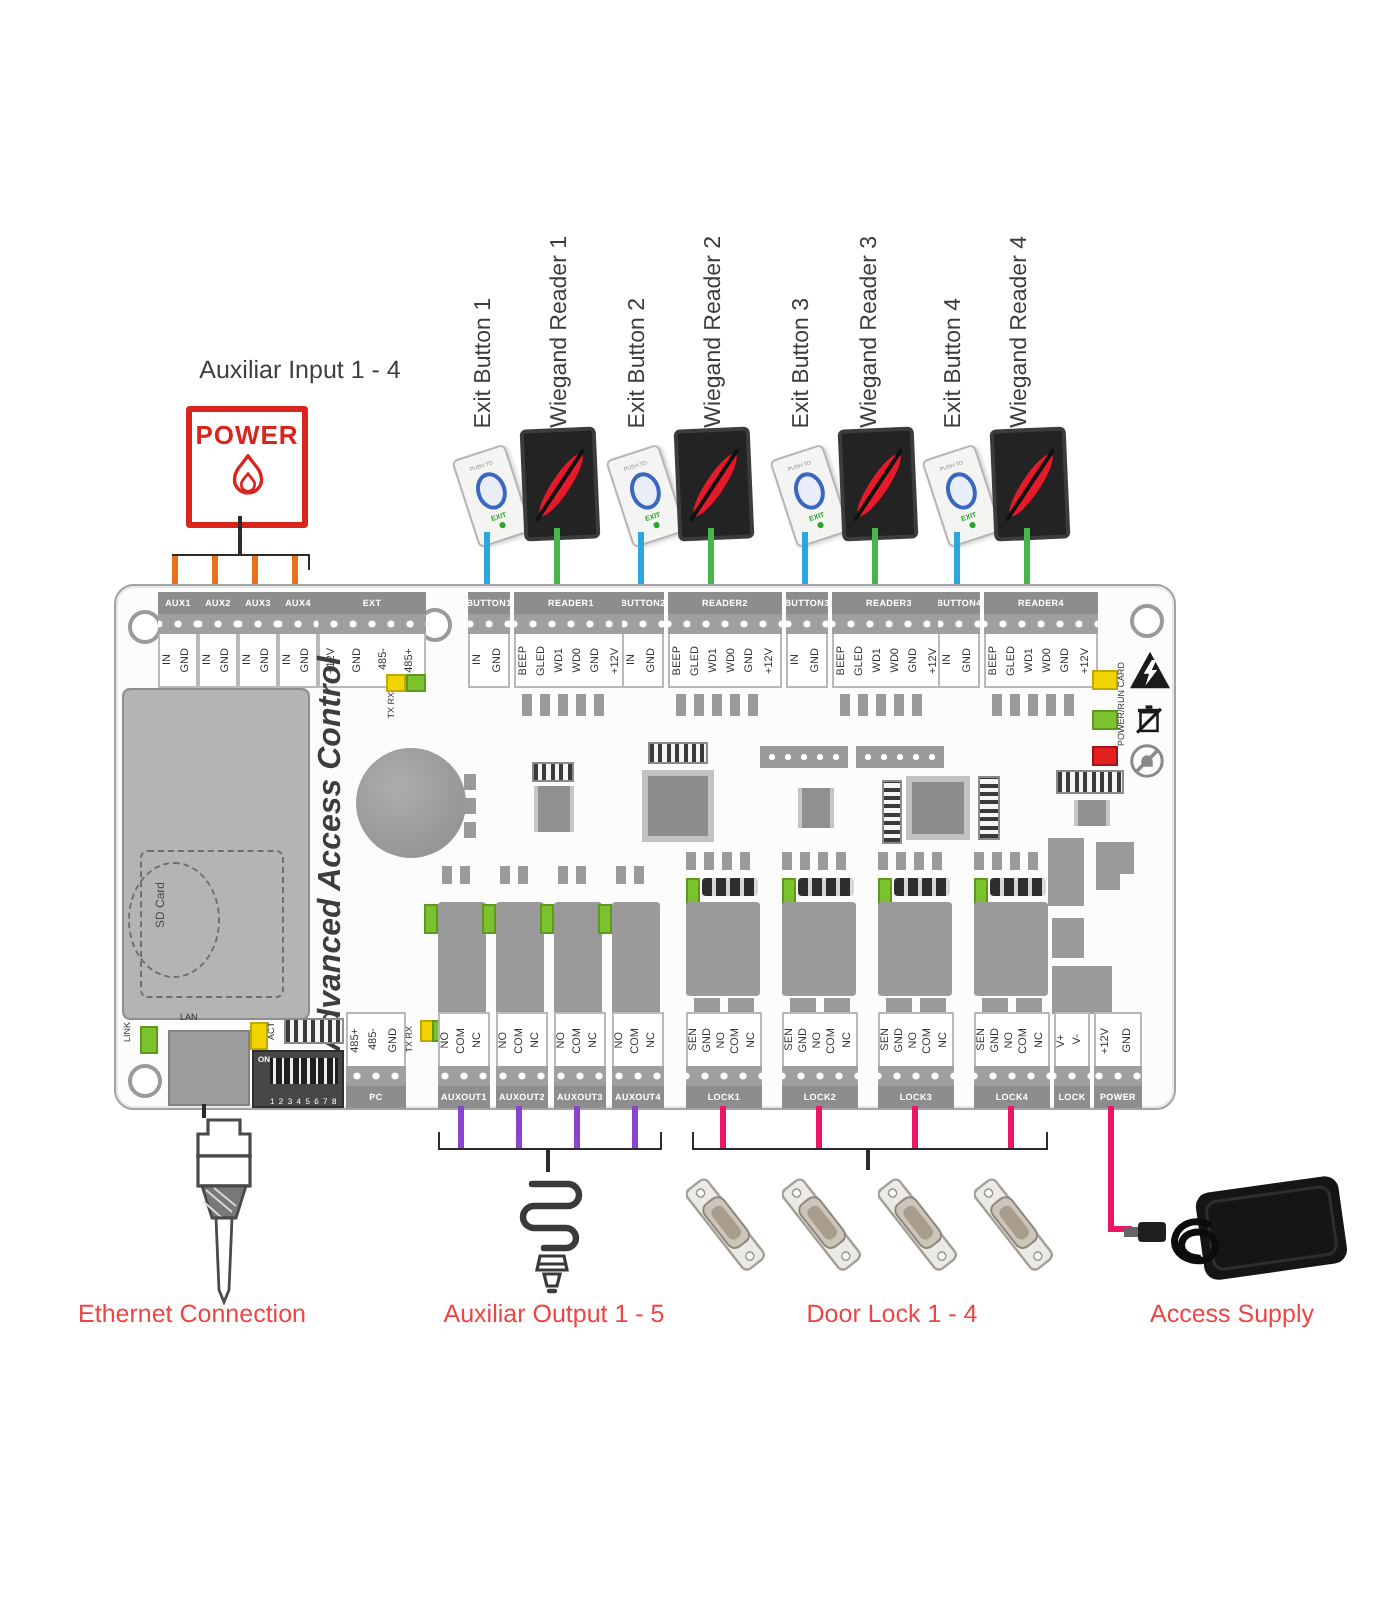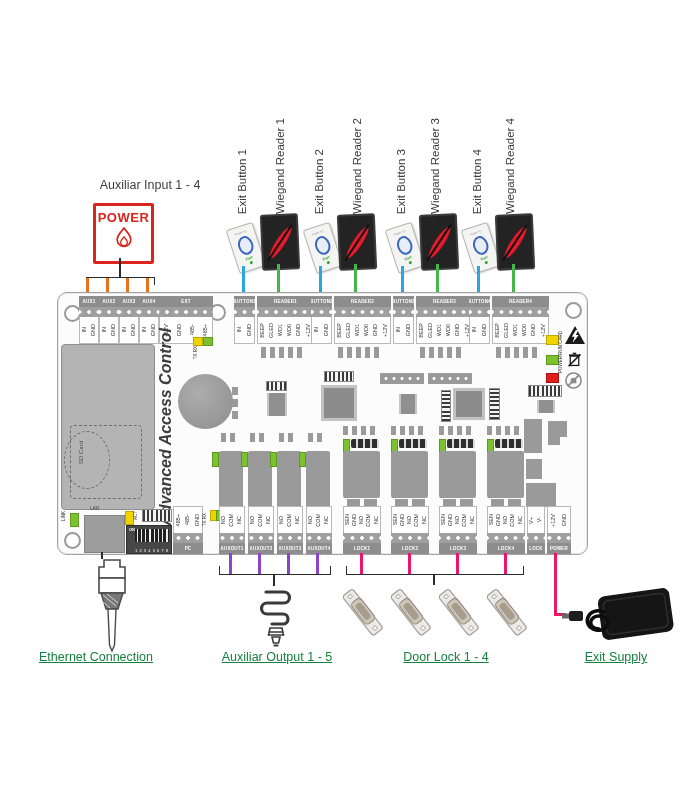--- a/index.html
+++ b/index.html
@@ -72,21 +72,21 @@
   .exitbtn .mtx{font-size:3px;color:#8a8a8a;margin-top:4px;transform:scale(.9);}
   .exitbtn .ring{width:11px;height:15px;border:2.5px solid #3a67c0;border-radius:50%;margin-top:2px;background:#e8edf8;}
   .exitbtn .ext{font-size:3.5px;color:#2da12d;font-weight:bold;margin-top:2px;}
   .exitbtn .dot{width:3px;height:3px;border-radius:50%;background:#2da12d;margin-top:1px;}
   .reader{position:absolute;width:34px;height:52px;background:#232323;border:2px solid #3c3c3c;
       border-radius:3px;transform:rotate(-2.5deg);overflow:hidden;}
   .reader .lens{position:absolute;left:13px;top:8px;width:9px;height:37px;background:#e51a2b;
       border-radius:50%;transform:rotate(36deg);}
   .reader .lensline{position:absolute;left:16px;top:5px;width:2px;height:43px;background:#111;
       border-radius:2px;transform:rotate(36deg);}
-  .caption{position:absolute;top:650px;font-size:12.5px;color:#15803d;text-align:center;text-decoration:underline;}
+  .caption{position:absolute;top:650px;font-size:12.5px;color:#ef4444;text-align:center;}
   .toplabel-cap{position:absolute;top:178px;font-size:12.5px;color:#3f3f3f;text-align:center;}
 </style>
 </head>
 <body>
 
 <div class="vlabel-box" style="left:235px;">
     <span class="vlabel">Exit Button 1</span>
   </div>
 <div class="vlabel-box" style="left:273px;">
     <span class="vlabel">Wiegand Reader 1</span>
@@ -603,13 +603,13 @@
 <div class="abs" style="left:554px;top:613px;width:12px;height:3px;background:#ee1566;"></div>
 <svg class="abs" style="left:558px;top:582px;" width="120" height="66" viewBox="0 0 120 66">
   <g transform="rotate(-8 78 34)">
     <rect x="42" y="10" width="72" height="44" rx="7" fill="#151515"></rect>
     <rect x="47" y="15" width="62" height="34" rx="5" fill="none" stroke="#2e2e2e" stroke-width="1.5"></rect>
   </g>
   <path d="M46 30 C30 24 22 44 38 48 C52 51 54 34 41 34 C31 34 29 46 41 47" fill="none" stroke="#0c0c0c" stroke-width="3.5" stroke-linecap="round"></path>
   <rect x="11" y="29" width="14" height="10" rx="2" fill="#1e1e1e"></rect>
   <rect x="4" y="31.5" width="7" height="5" fill="#666"></rect>
 </svg>
-<div class="caption" style="left:556px;width:120px;">Exit Supply</div>
+<div class="caption" style="left:556px;width:120px;">Access Supply</div>
 
 </body></html>

